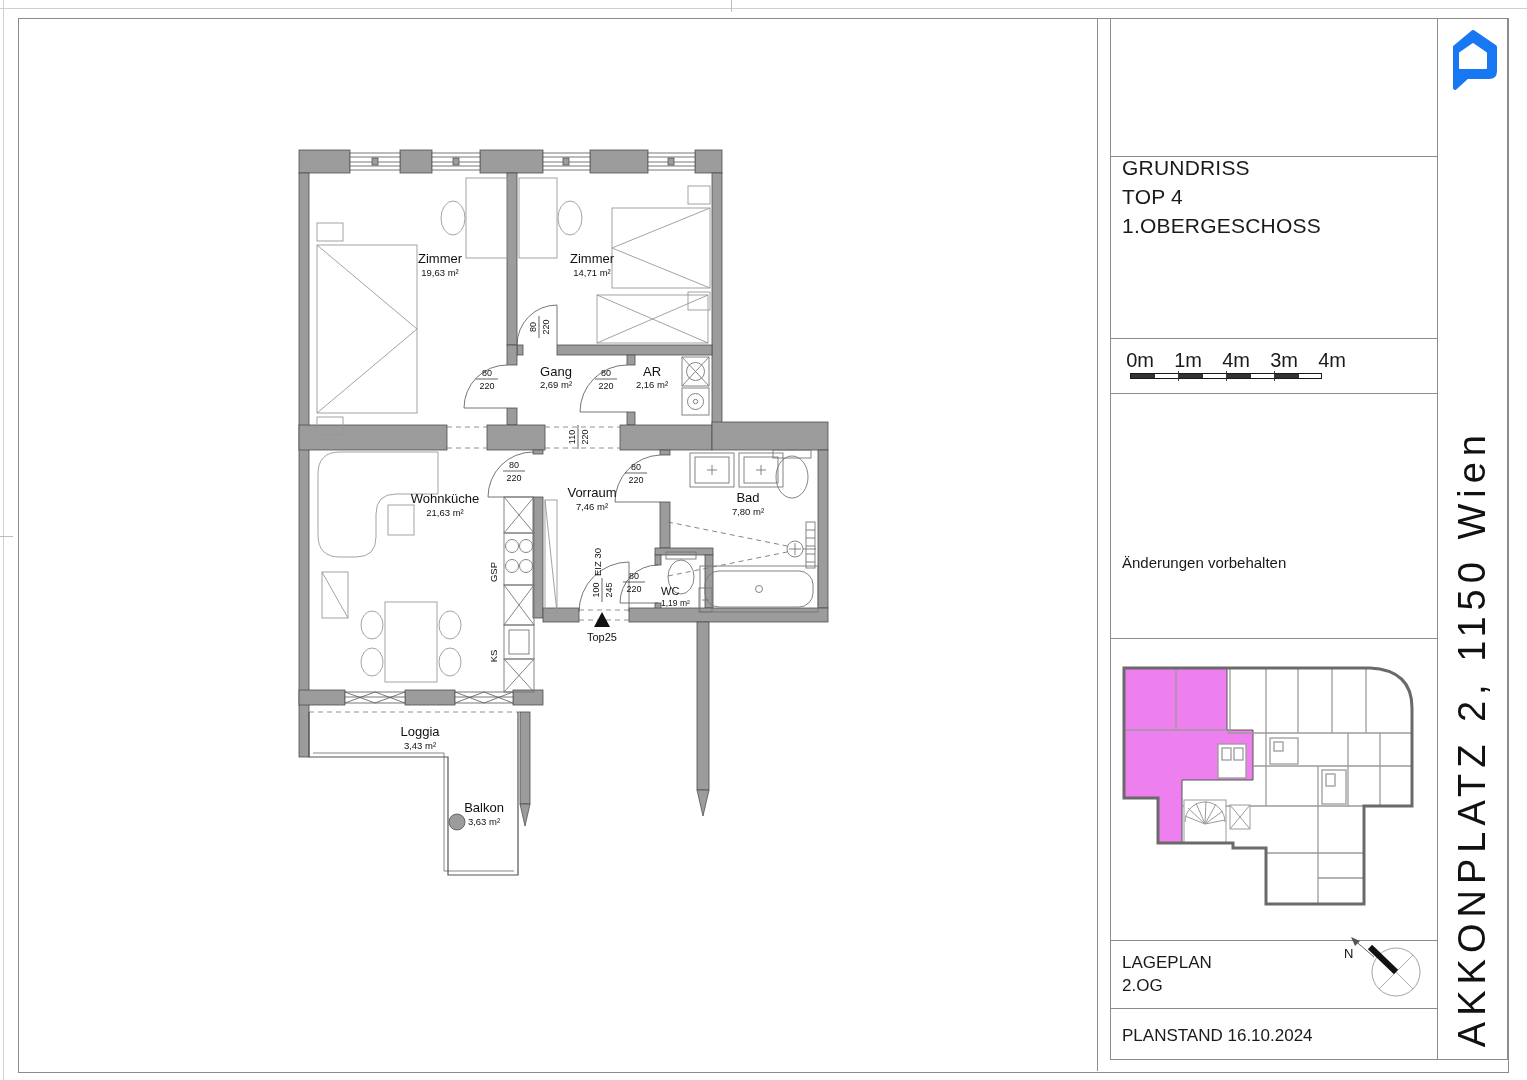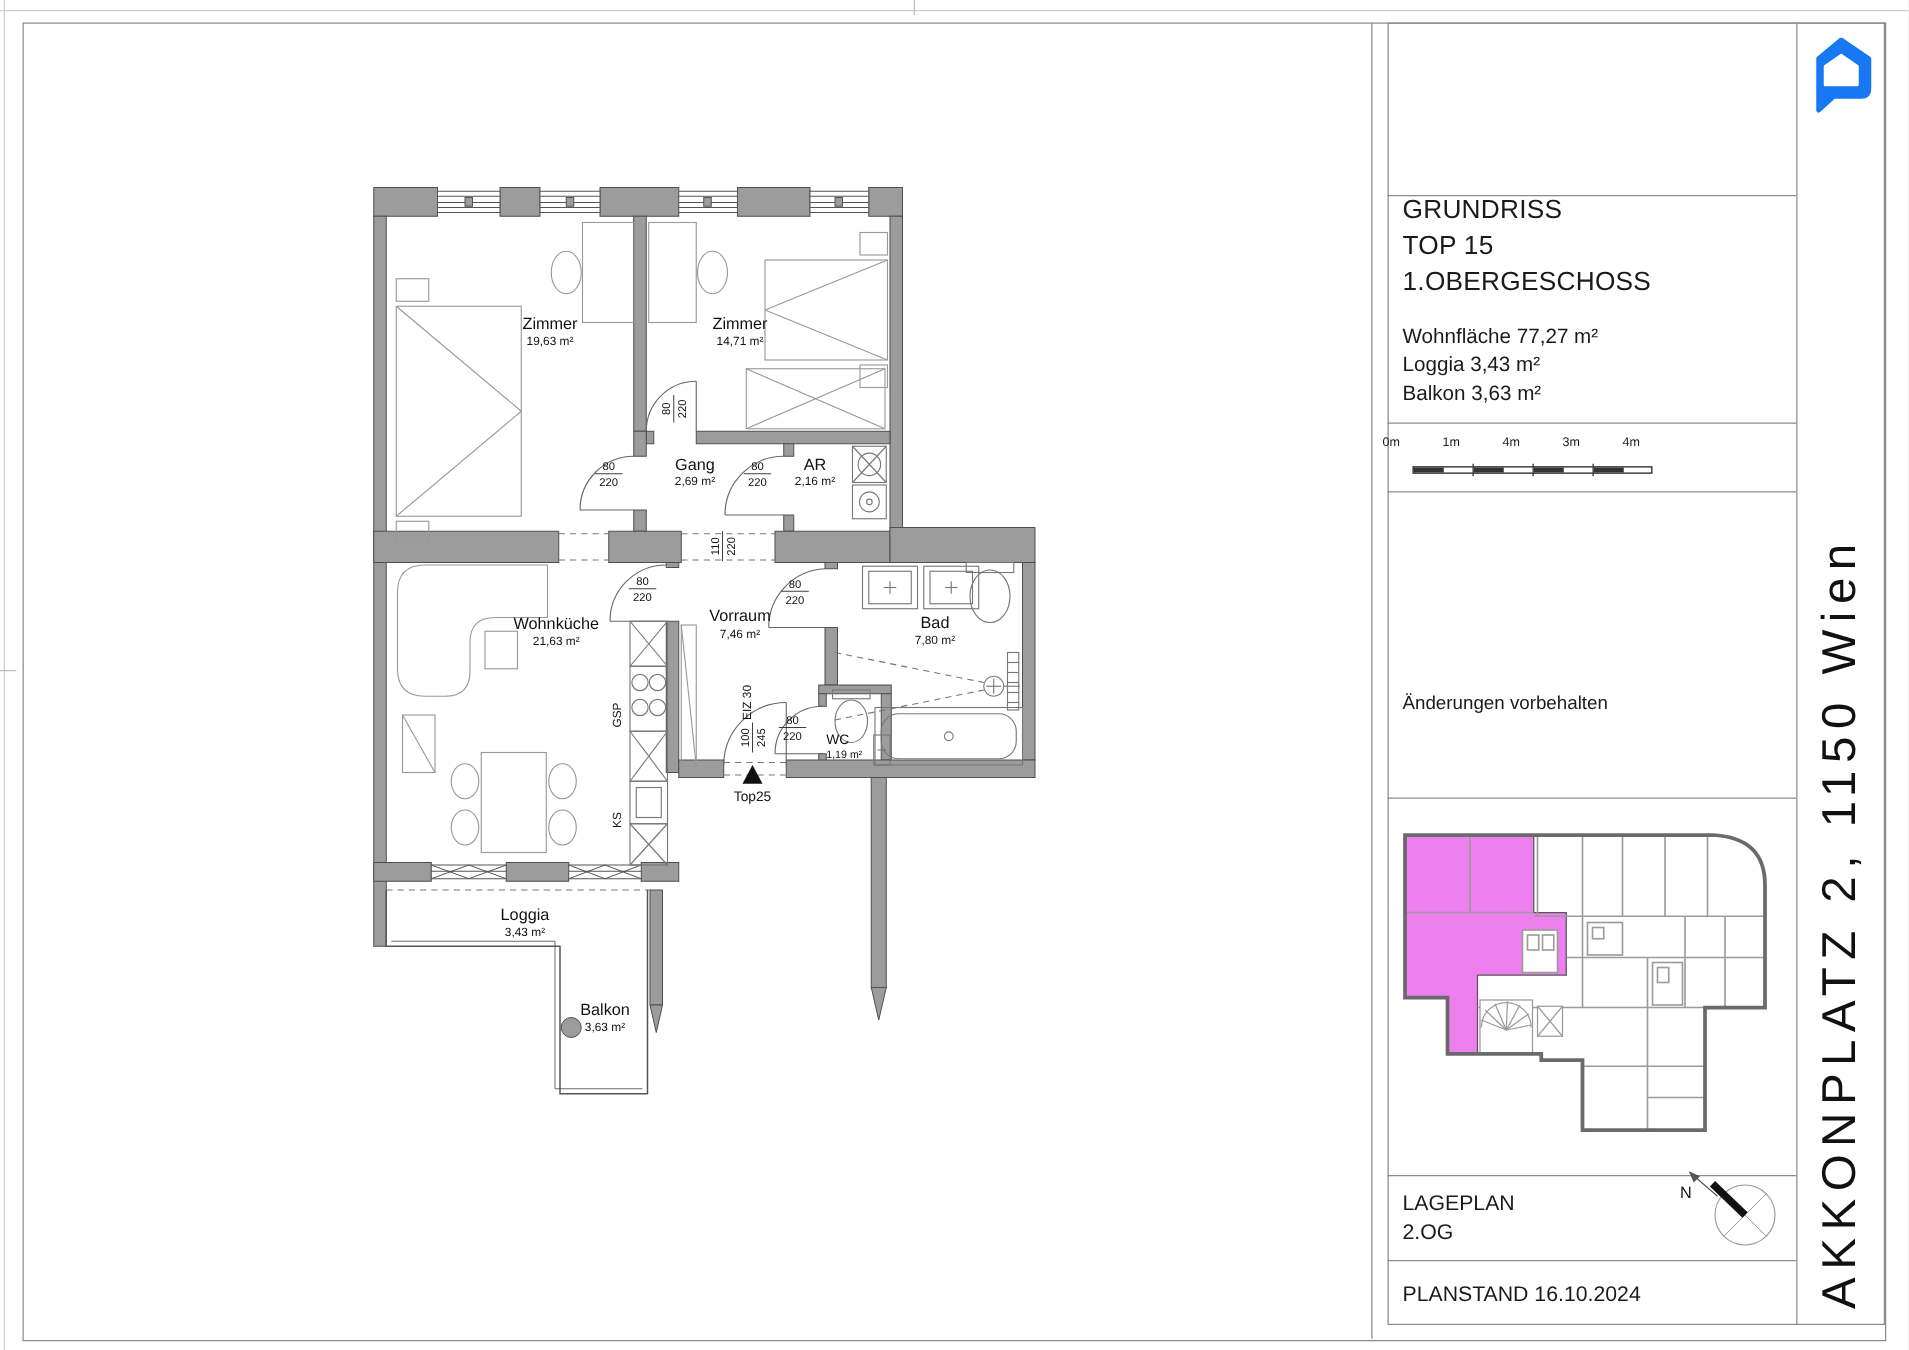--- a/index.html
+++ b/index.html
@@ -13,21 +13,21 @@
   .fold-top{left:731px;top:0;height:12px;border-left:1px solid #bdbdbd;}
   
   .outer-frame{left:18px;top:18px;width:1489px;height:1053px;border:1px solid #8c8c8c;}
   .plan-divider{left:1097px;top:18px;height:1053px;border-left:1px solid #8c8c8c;}
   .sidebar-box{left:1110px;top:18px;width:326px;height:1040px;border:1px solid #8c8c8c;}
   .strip-box{left:1437px;top:18px;width:70px;height:1040px;border:1px solid #8c8c8c;border-left:none;}
   .sb-div{left:1110px;width:327px;border-top:1px solid #8c8c8c;}
   
   .tb{left:1122px;top:153px;line-height:29px;font-size:21px;letter-spacing:.2px;}
   .tb-sub{left:1122px;top:258px;line-height:23px;font-size:16.5px;}
-  .scale-label{top:349px;width:48px;text-align:left;font-size:10px;}
+  .scale-label{top:349px;width:48px;text-align:right;font-size:20px;}
   .scale-bar{left:1130px;top:373px;width:192px;height:6px;border:1px solid #1a1a1a;box-sizing:border-box;}
   .scale-seg{position:absolute;top:0;height:4px;background:#333;}
   .scale-tick{position:absolute;top:-3px;width:1px;height:10px;background:#333;}
   .disclaimer{left:1122px;top:554px;font-size:15px;}
   .lageplan-t{left:1122px;top:951px;font-size:17px;line-height:23px;}
   .planstand{left:1122px;top:1026px;font-size:17px;}
   
   .vwrap{left:1437px;top:325px;width:71px;height:722px;display:flex;justify-content:center;align-items:flex-end;}
   .vtext{writing-mode:vertical-rl;transform:rotate(180deg);font-size:38px;letter-spacing:6px;
          color:#111;white-space:nowrap;font-weight:400;}
@@ -354,27 +354,22 @@
         </g>
       <text transform="translate(601,562) rotate(-90)" class="rot">EIZ 30</text>
     </g>
 
     <text transform="translate(497,572) rotate(-90)" class="rot">GSP</text>
     <text transform="translate(497,656) rotate(-90)" class="rot">KS</text>
   </svg>
 
   <div class="abs tb">
     <div>GRUNDRISS</div>
-    <div>TOP 15</div>
+    <div>TOP 4</div>
     <div>1.OBERGESCHOSS</div>
-  </div>
-  <div class="abs tb-sub">
-    <div>Wohnfläche 77,27 m²</div>
-    <div>Loggia 3,43 m²</div>
-    <div>Balkon 3,63 m²</div>
   </div>
 
   <div class="abs scale-label" style="left:1106px">0m</div>
   <div class="abs scale-label" style="left:1154px">1m</div>
   <div class="abs scale-label" style="left:1202px">4m</div>
   <div class="abs scale-label" style="left:1250px">3m</div>
   <div class="abs scale-label" style="left:1298px">4m</div>
   <div class="abs scale-bar">
     <div class="scale-seg" style="left:0;width:24px"></div>
     <div class="scale-seg" style="left:48px;width:24px"></div>

